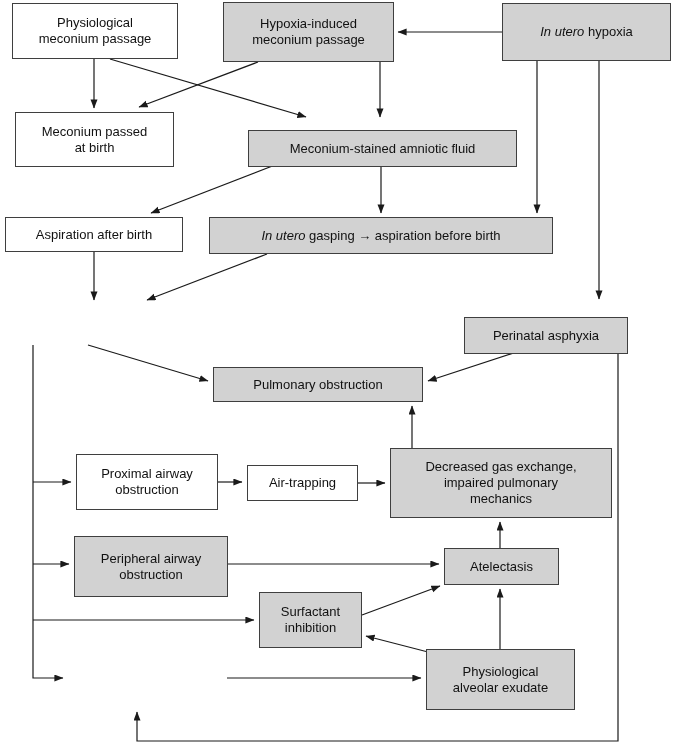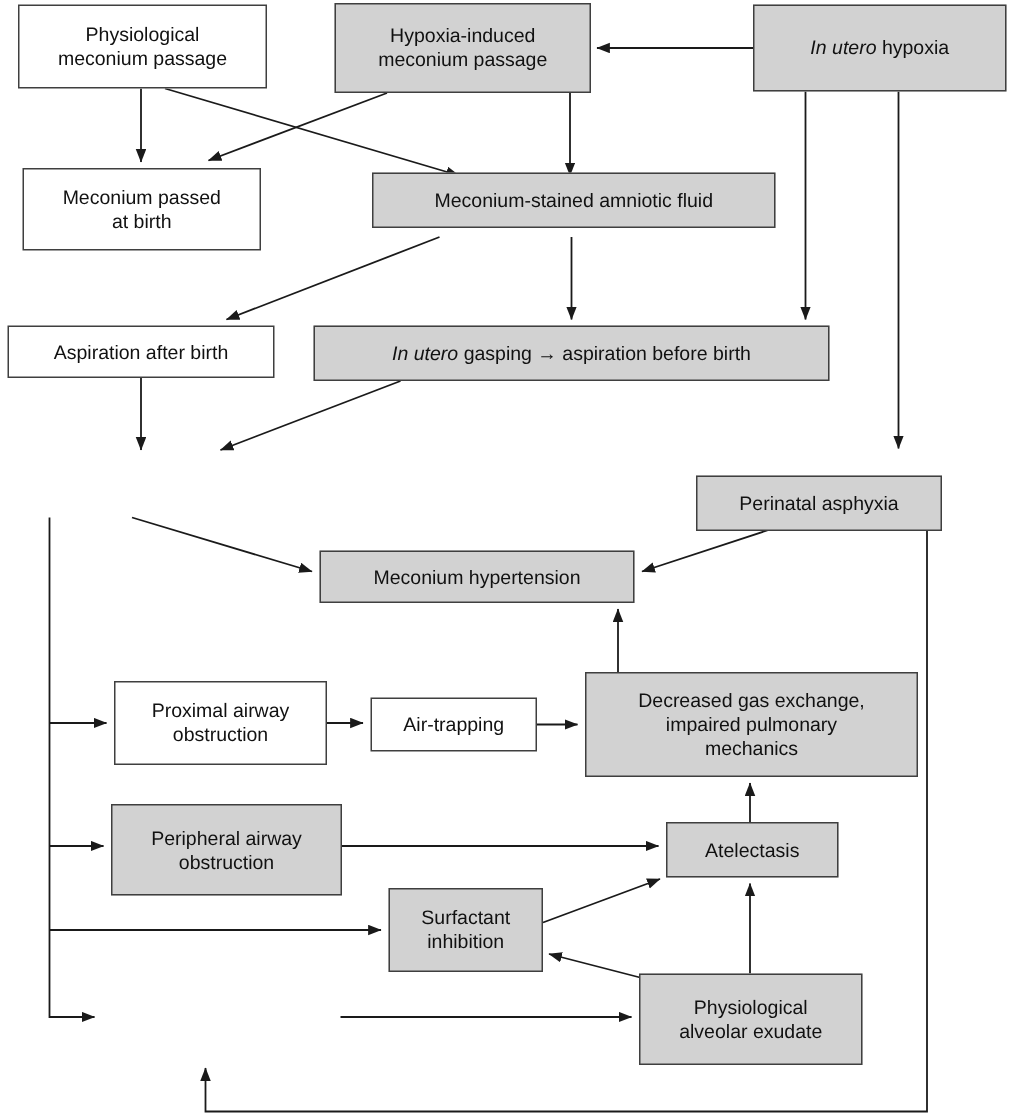--- a/index.html
+++ b/index.html
@@ -88,39 +88,39 @@
 
   <div class="node gray" style="left:502px;top:3px;width:169px;height:58px">
     <span class="ln"><i>In utero</i><span> hypoxia</span></span>
   </div>
 
   <div class="node" style="left:15px;top:112px;width:159px;height:55px">
     <span class="ln">Meconium passed</span>
     <span class="ln">at birth</span>
   </div>
 
-  <div class="node gray" style="left:248px;top:115px;width:269px;height:37px">
+  <div class="node gray" style="left:248px;top:130px;width:269px;height:37px">
     <span class="ln">Meconium-stained amniotic fluid</span>
   </div>
 
   <div class="node" style="left:5px;top:217px;width:178px;height:35px">
     <span class="ln">Aspiration after birth</span>
   </div>
 
   <div class="node gray" style="left:209px;top:217px;width:344px;height:37px">
     <span class="ln"><i>In utero</i><span> gasping → aspiration before birth</span></span>
   </div>
 
 
   <div class="node gray" style="left:464px;top:317px;width:164px;height:37px">
     <span class="ln">Perinatal asphyxia</span>
   </div>
 
   <div class="node gray" style="left:213px;top:367px;width:210px;height:35px">
-    <span class="ln">Meconium hypertension</span>
+    <span class="ln">Pulmonary obstruction</span>
   </div>
 
   <div class="node" style="left:76px;top:454px;width:142px;height:56px">
     <span class="ln">Proximal airway</span>
     <span class="ln">obstruction</span>
   </div>
 
   <div class="node" style="left:247px;top:465px;width:111px;height:36px">
     <span class="ln">Air-trapping</span>
   </div>

